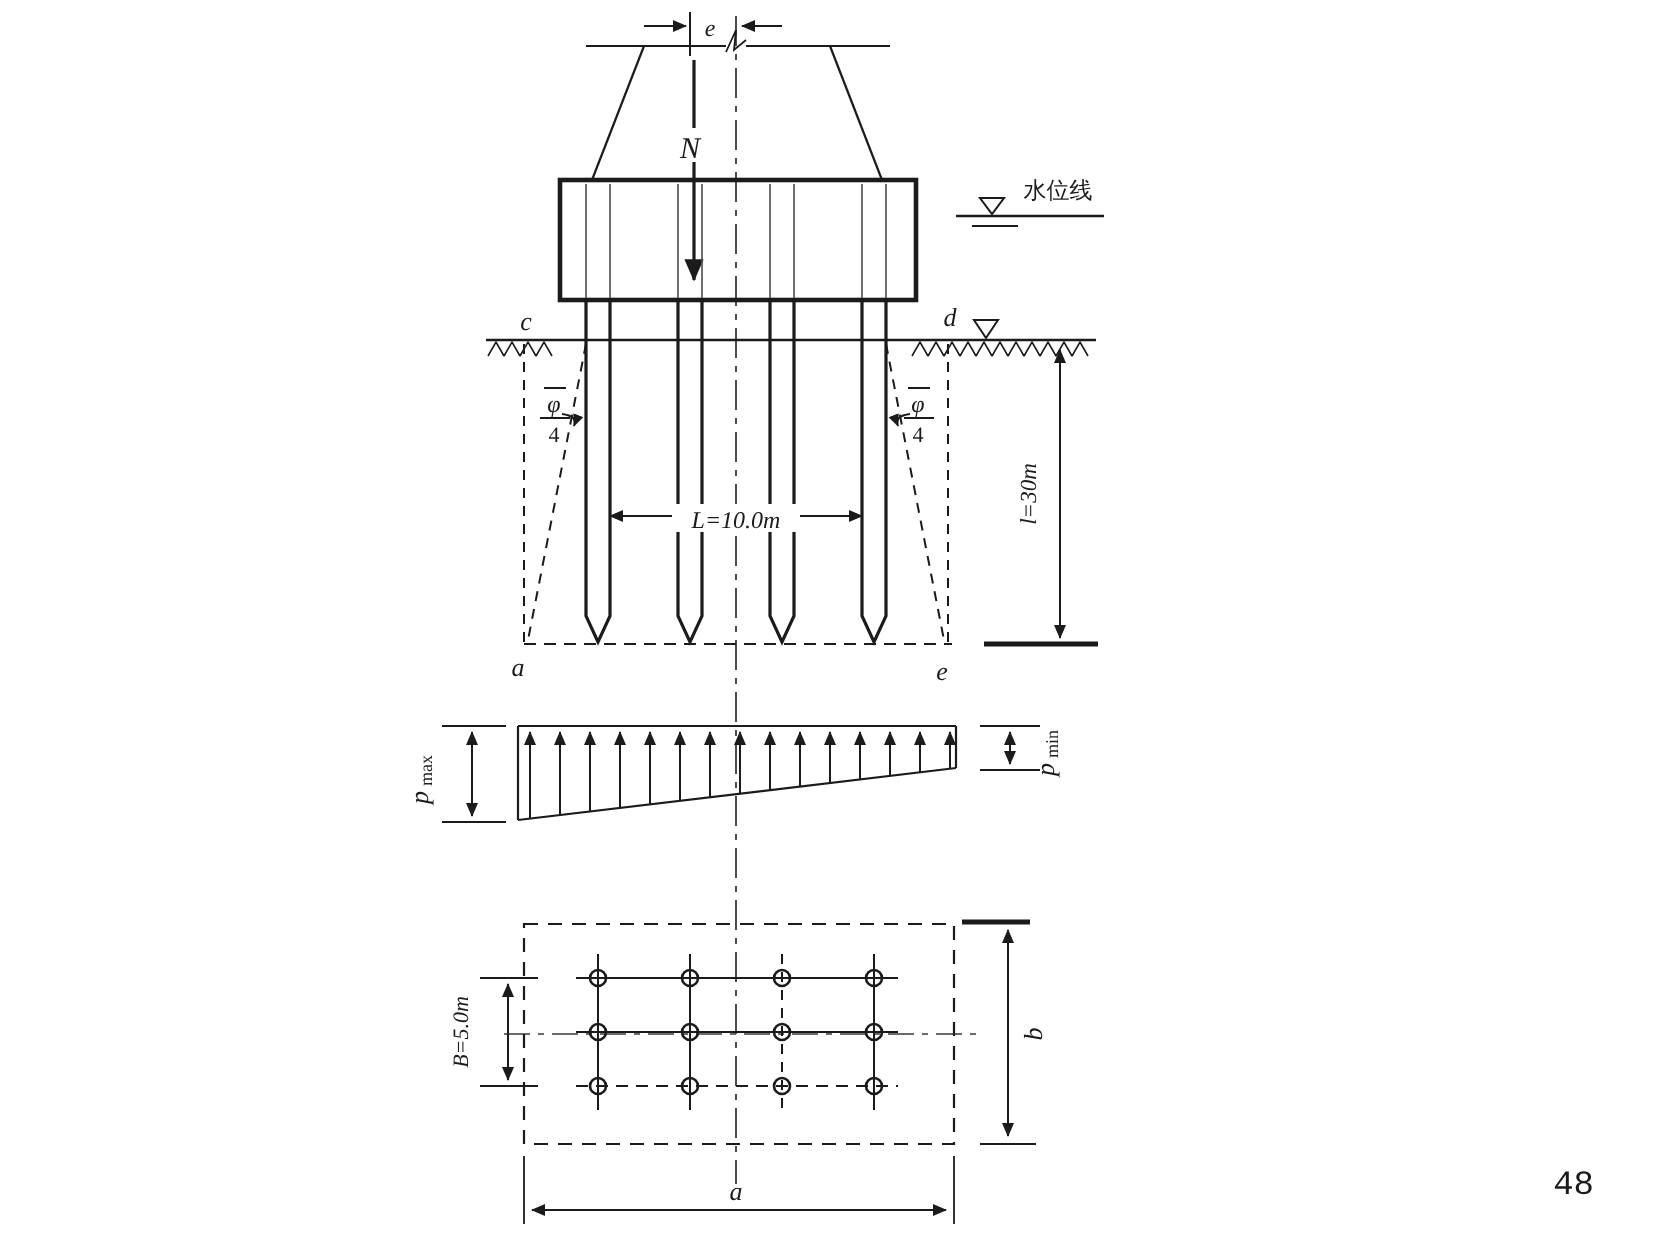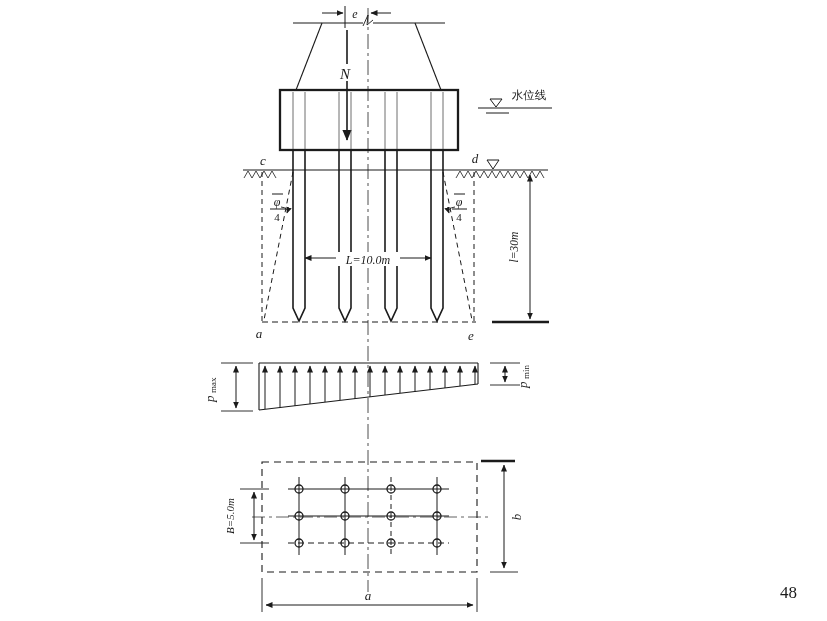--- a/index.html
+++ b/index.html
@@ -4,21 +4,21 @@
 <style>
   html,body{margin:0;padding:0;background:#ffffff;}
   .stage{position:relative;width:827px;height:621px;background:#ffffff;overflow:hidden;
          font-family:"Liberation Serif",serif;}
   svg{position:absolute;left:0;top:0;}
   svg text{fill:#1b1b1b;}
   .math{font-family:"Liberation Serif",serif;font-style:italic;}
   .plain{font-family:"Liberation Serif",serif;font-style:normal;}
   .cjk{font-family:"DejaVu Sans",sans-serif;font-style:normal;}
   .page-num{position:absolute;right:30px;bottom:18px;color:#1b1b1b;
-            font-family:Liberation Serif, serif;font-size:17px;}
+            font-family:Liberation Mono, monospace;font-size:17px;}
 </style>
 </head>
 <body>
 
 <div class="stage">
 <svg width="827" height="621" viewBox="0 0 827 621">
   <defs>
     <marker id="mF" orient="auto" markerWidth="9" markerHeight="8" refX="6.5" refY="3">
       <path d="M0,0 L7,3 L0,6 Z" fill="#1b1b1b"></path>
     </marker>

